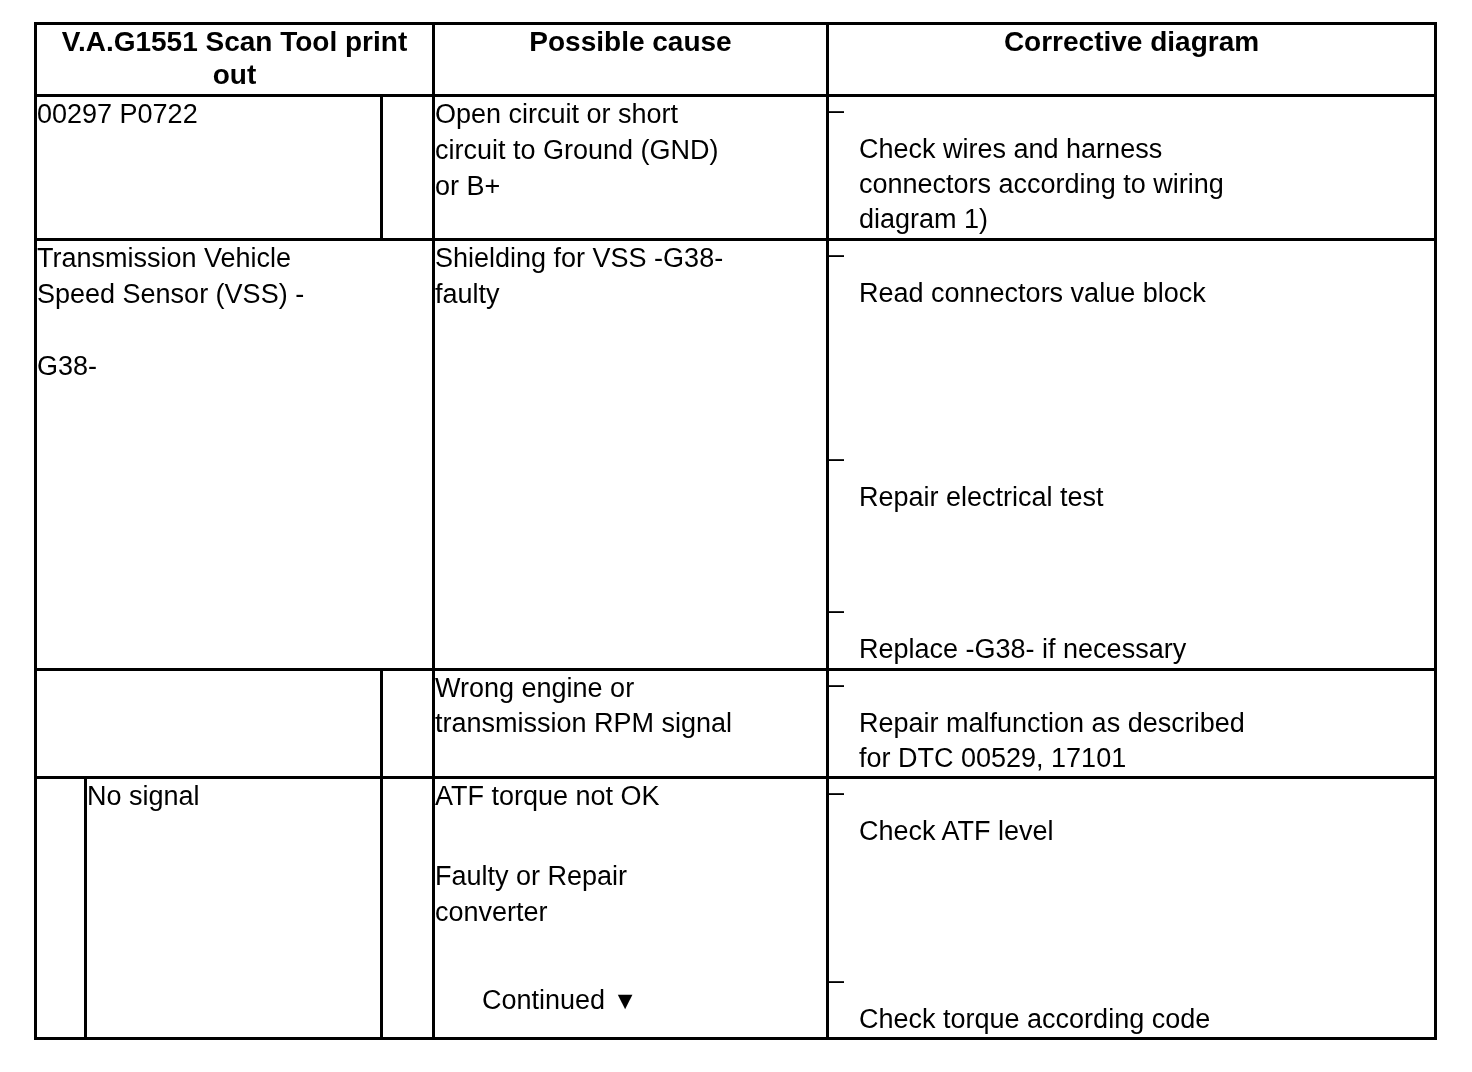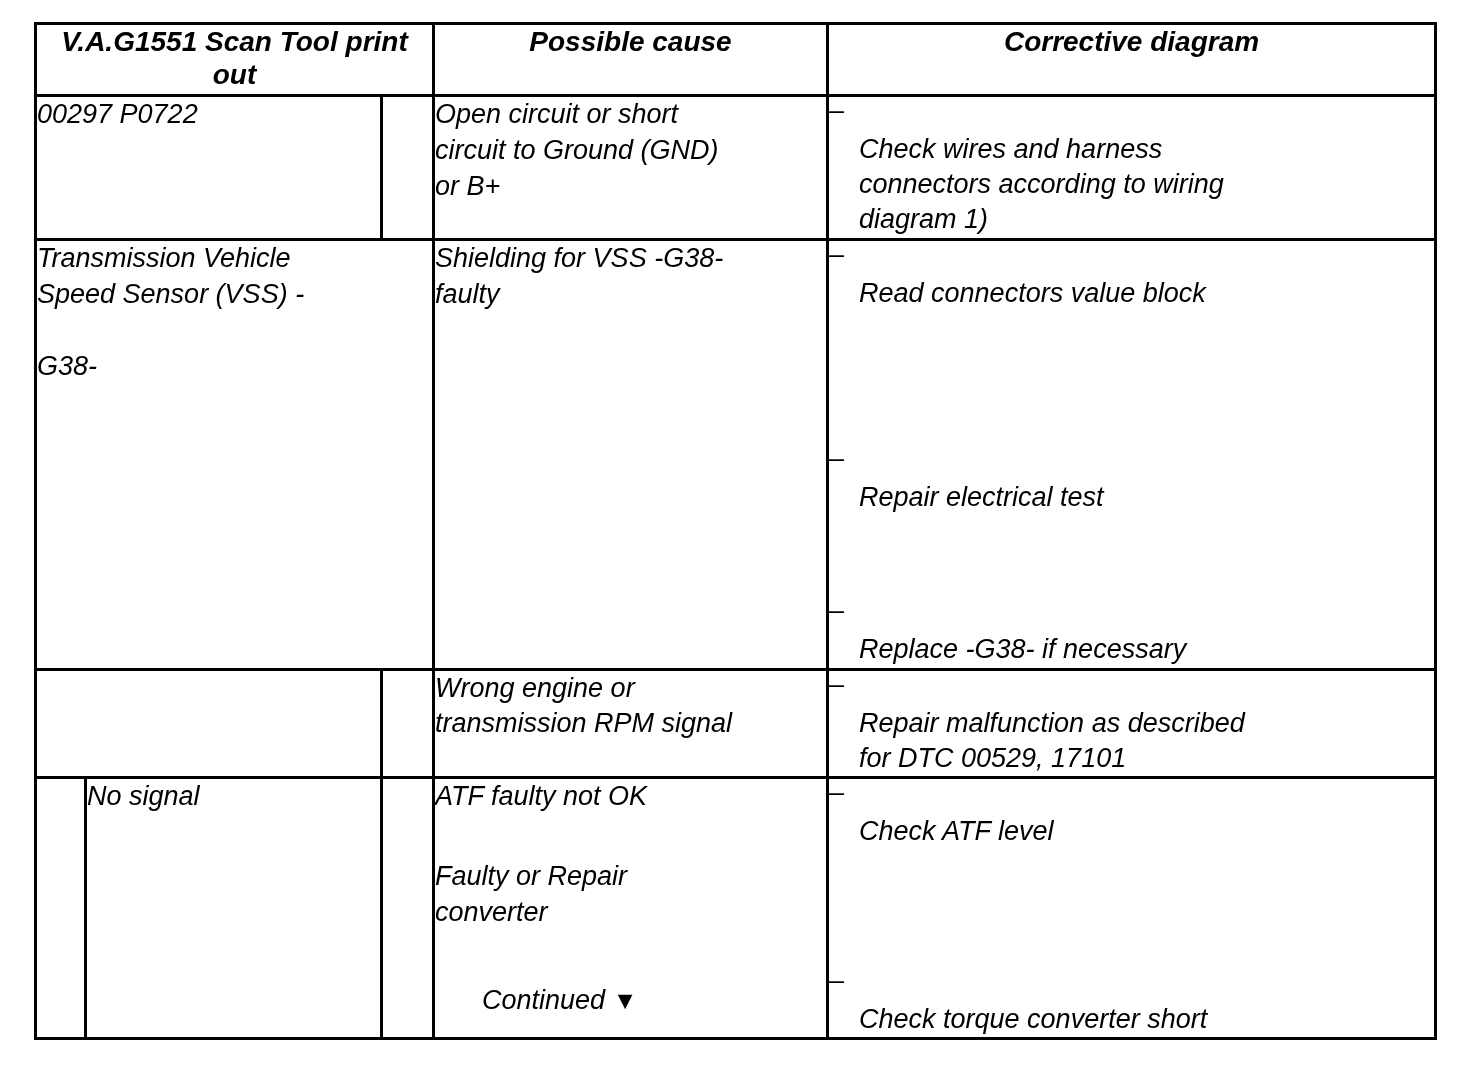--- a/index.html
+++ b/index.html
@@ -25,21 +25,20 @@
   }
 
   table.dtc-table {
     position: absolute;
     left: 34px;
     top: 22px;
     width: 1400px;
     border-collapse: collapse;
     table-layout: fixed;
     background: #ffffff;
-    font-style: italic;
   }
 
   table.dtc-table td,
   table.dtc-table th {
     border: 3px solid #000000;
     vertical-align: top;
     padding: 0;
     background: #ffffff;
   }
 
@@ -192,36 +191,36 @@
         <td class="cell narrow">
           <span class="cell-text blank"></span>
         </td>
         <td class="cell">
           <span class="cell-text">No signal</span>
         </td>
         <td class="cell narrow">
           <span class="cell-text blank"></span>
         </td>
         <td class="cell">
-          <span class="cell-text">ATF faulty not OK</span>
+          <span class="cell-text">ATF torque not OK</span>
           <div style="height:44px"></div>
           <span class="cell-text">Faulty or Repair
 converter</span>
           <div class="continued-row">
             <span>Continued</span>
             <span class="caret">▼</span>
           </div>
         </td>
         <td class="cell">
           <ul class="actions">
             <li>
               <span class="dash">–</span><span>Check ATF level</span>
             </li>
             <li class="gap-3">
-              <span class="dash">–</span><span>Check torque converter short</span>
+              <span class="dash">–</span><span>Check torque according code</span>
             </li>
           </ul>
         </td>
       </tr>
 
     </tbody>
   </table>
 
 </div>
 

